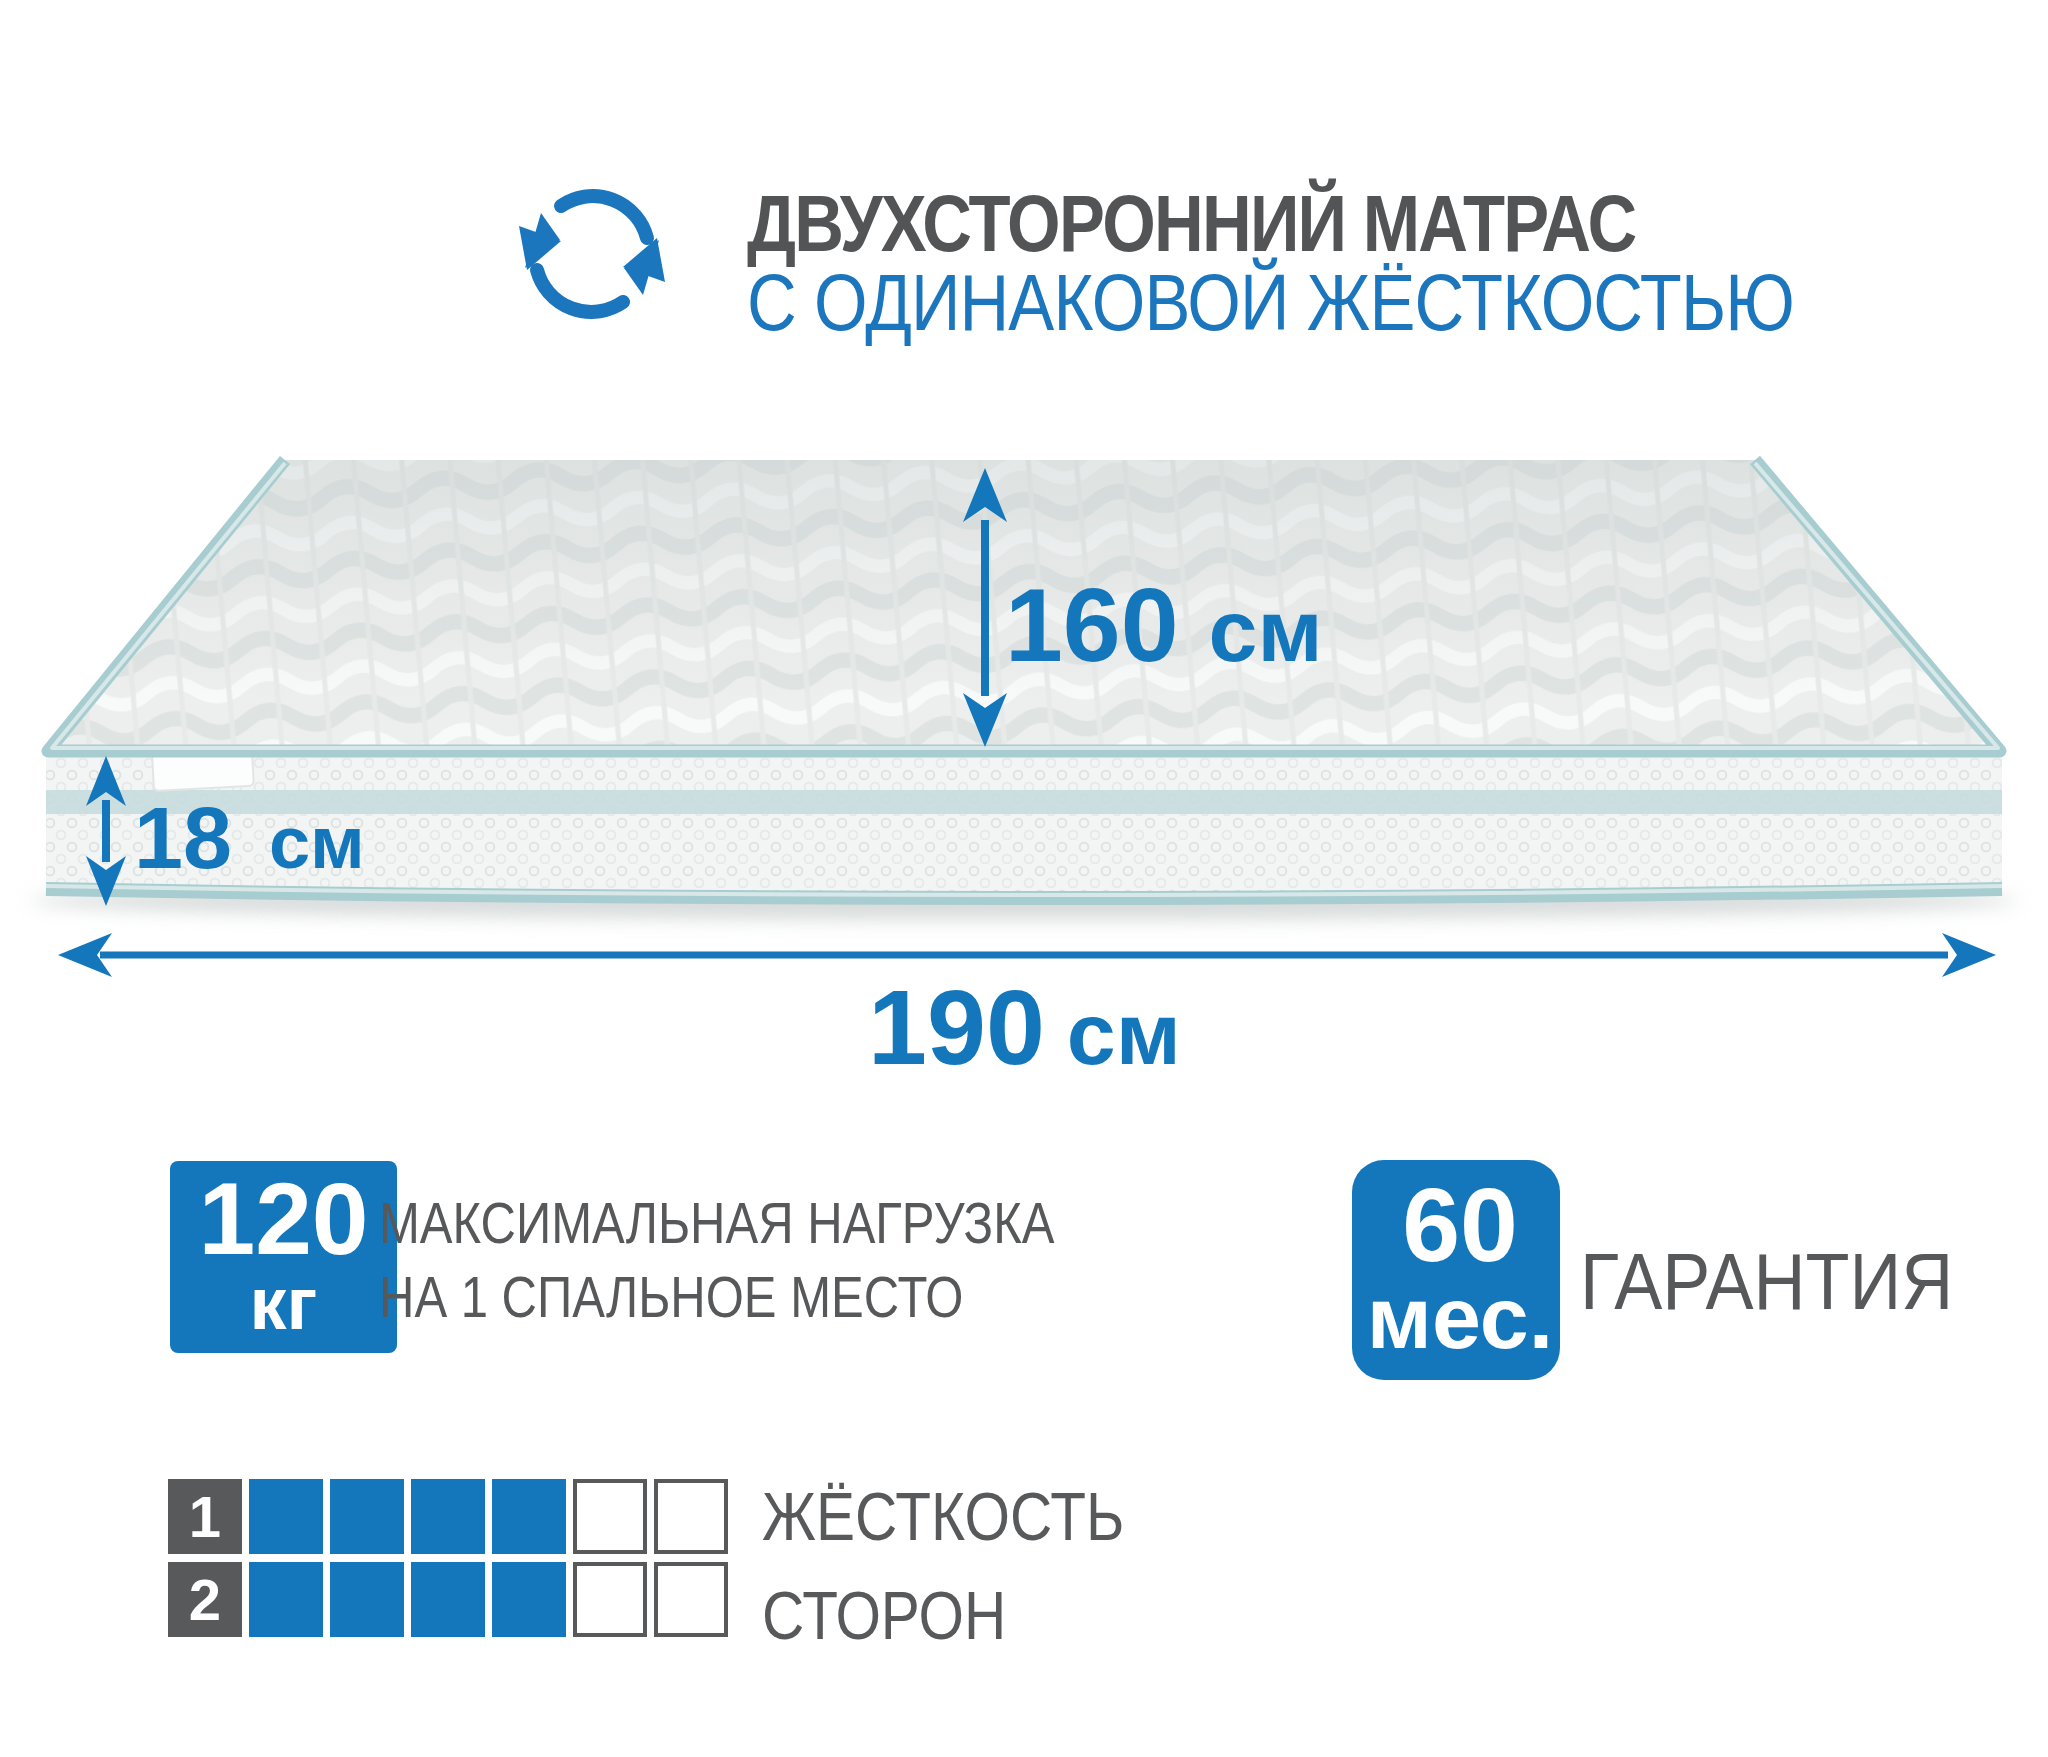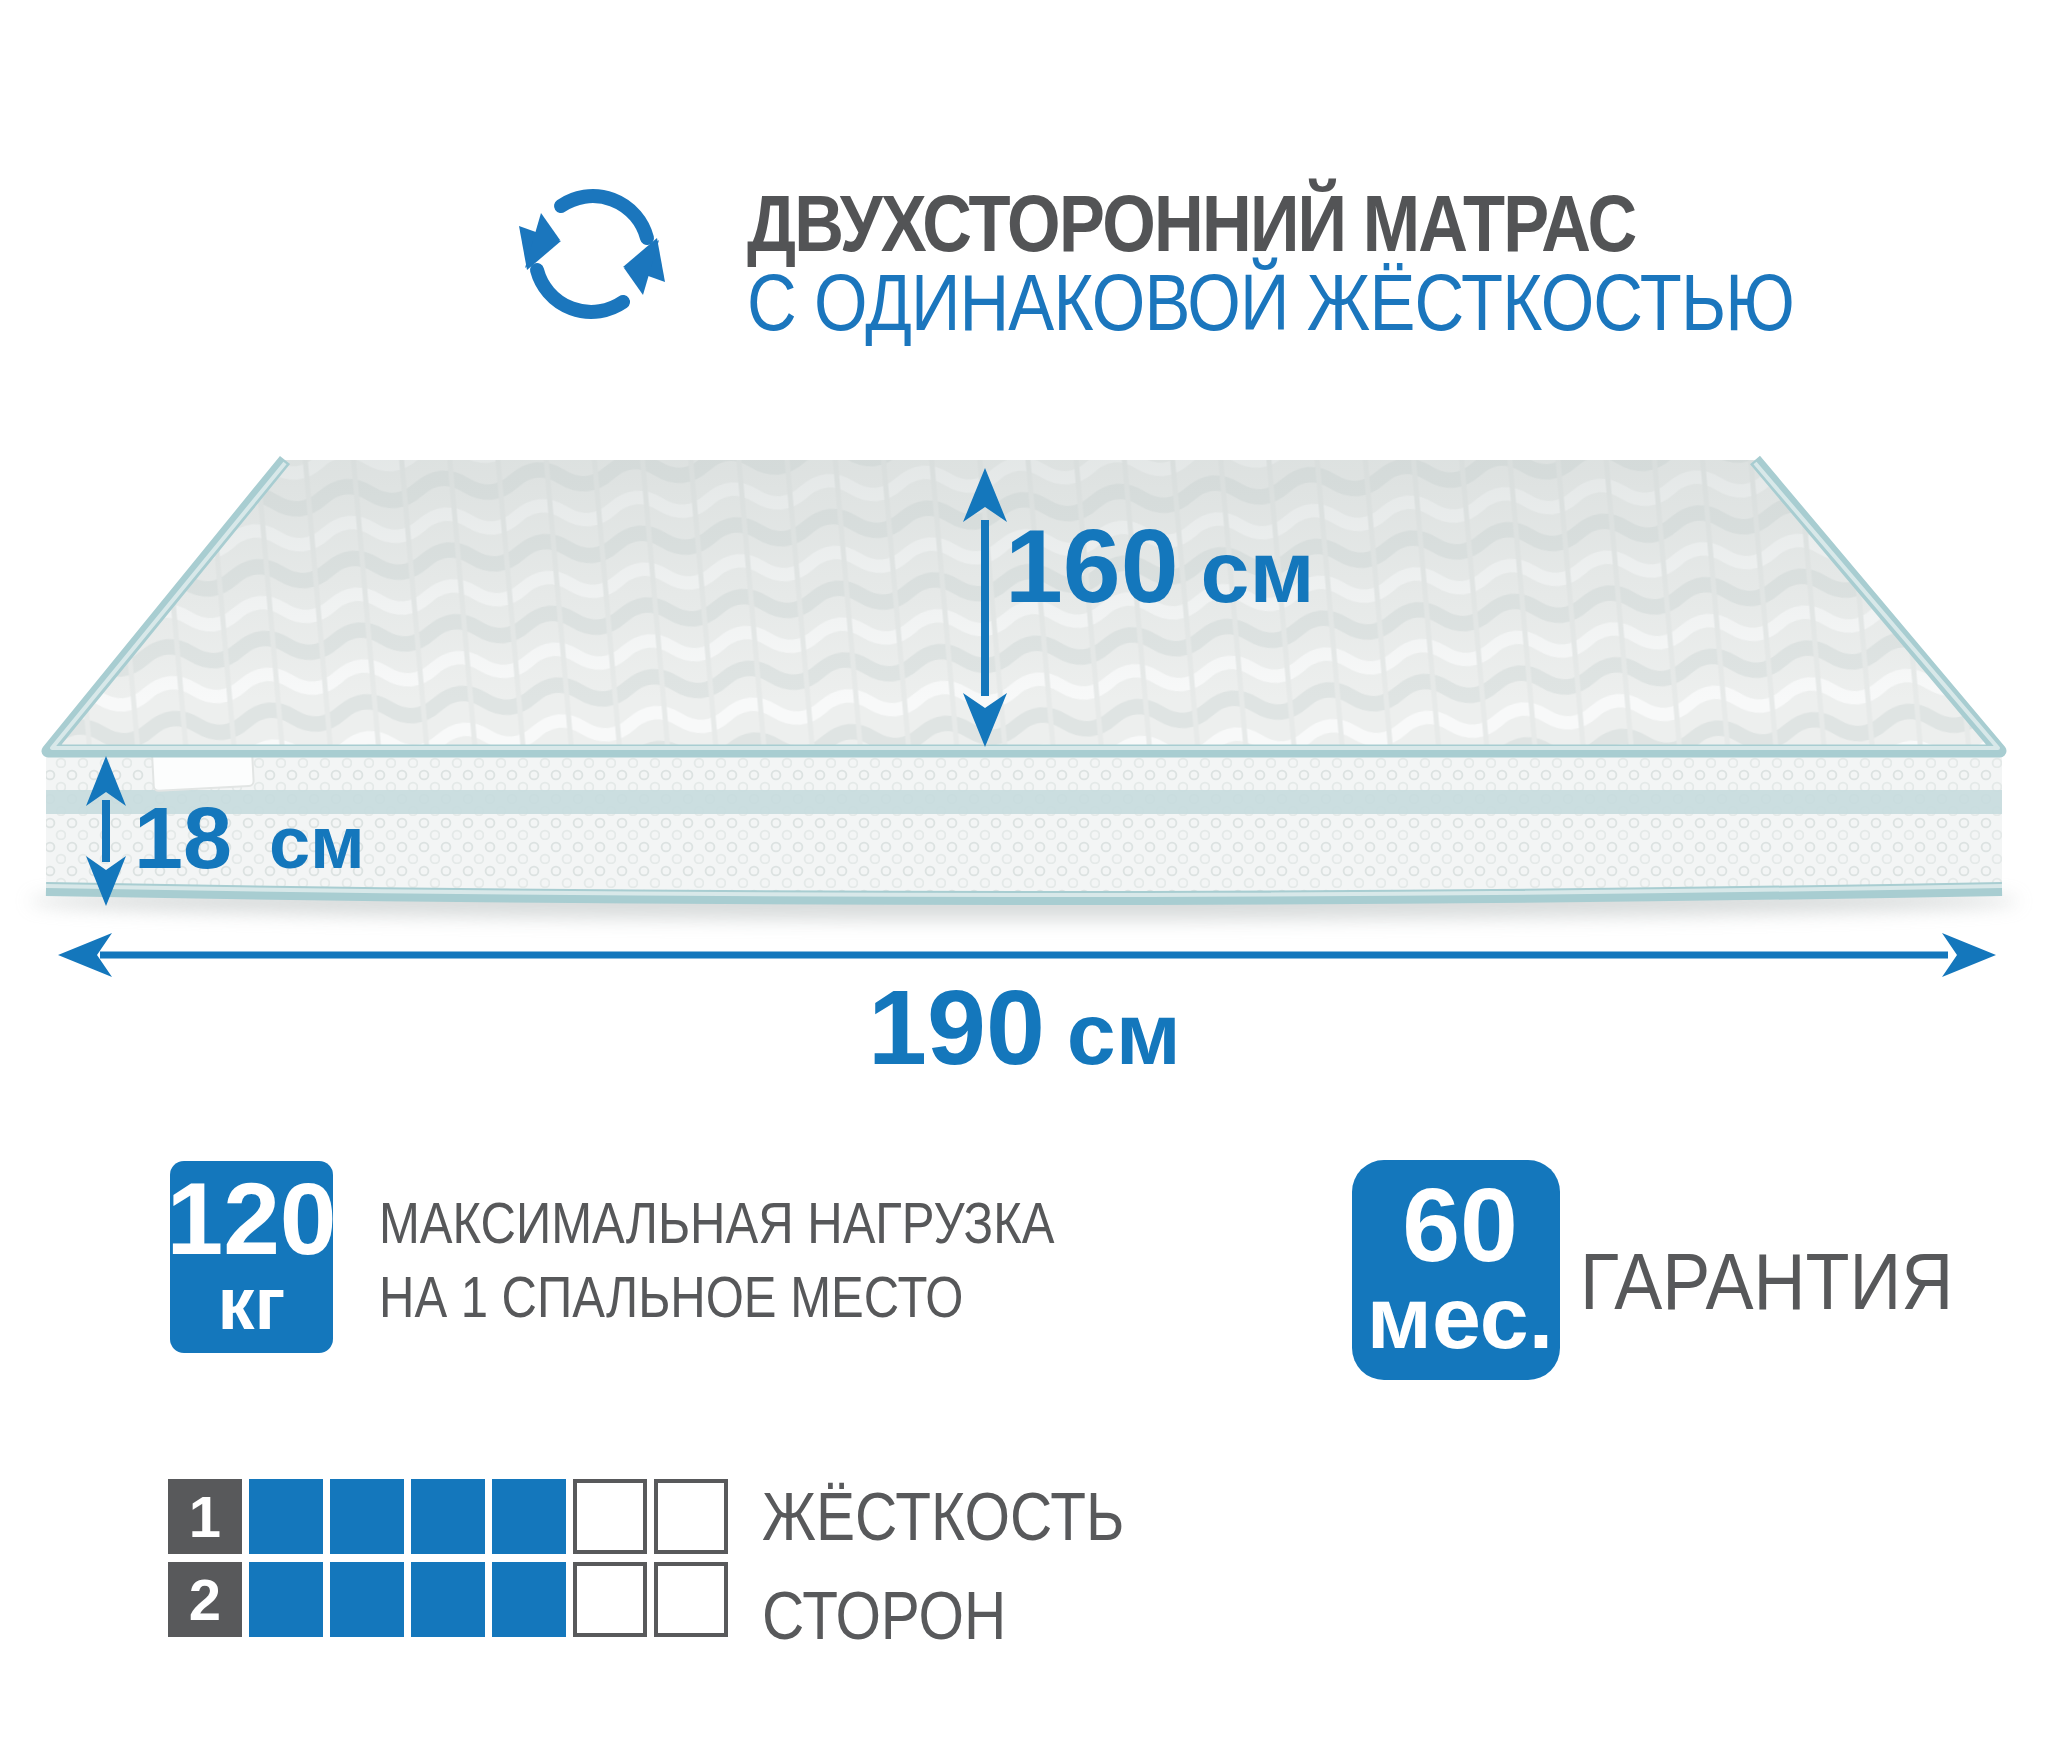--- a/index.html
+++ b/index.html
@@ -15,31 +15,31 @@
   .title{position:absolute;left:735px;top:184px;line-height:80px;margin-left:12px;}
   .title-l1{font-size:80px;font-weight:700;color:#535456;letter-spacing:-2px;}
   .title-l2{font-size:80px;font-weight:400;color:#1b76bd;letter-spacing:-1px;margin-top:-1px;}
 
   
   .scene{position:absolute;left:0;top:0;width:2048px;height:1757px;}
 
   
   .dim{position:absolute;color:#1477bc;font-weight:700;display:flex;align-items:baseline;white-space:nowrap;}
   .dim .unit{margin-left:22px;}
-  .dim-depth{left:1005px;top:514px;font-size:104px;line-height:1;}
+  .dim-depth{left:1005px;top:573px;font-size:104px;line-height:1;gap:8px;}
   .dim-depth .unit{font-size:88px;}
   .dim-height{left:134px;top:794px;font-size:88px;line-height:1;gap:15px;}
   .dim-height .unit{font-size:74px;}
   .dim-length{left:868px;top:974px;font-size:106px;line-height:1;}
   .dim-length .unit{font-size:88px;}
 
   
   .badge{position:absolute;background:#1477bc;color:#fff;display:flex;flex-direction:column;
          align-items:center;justify-content:center;text-align:center;}
-  .badge-load{left:170px;top:1161px;width:163px;height:192px;border-radius:14px;}
+  .badge-load{left:170px;top:1161px;width:227px;height:192px;border-radius:8px;}
   .badge-load .bv{font-size:102px;font-weight:700;line-height:.92;}
   .badge-load .bu{font-size:74px;font-weight:700;line-height:1;}
   .badge-warranty{left:1352px;top:1160px;width:200px;height:220px;border-radius:32px;padding-left:8px;}
   .badge-warranty .bv{font-size:104px;font-weight:700;line-height:.92;}
   .badge-warranty .bu{font-size:88px;font-weight:700;line-height:1;}
 
   .label-load{position:absolute;left:379px;top:1186px;color:#57585a;font-size:57px;line-height:74px;}
   .label-warranty{position:absolute;left:1580px;top:1242px;color:#57585a;font-size:80px;line-height:1;}
 
   

